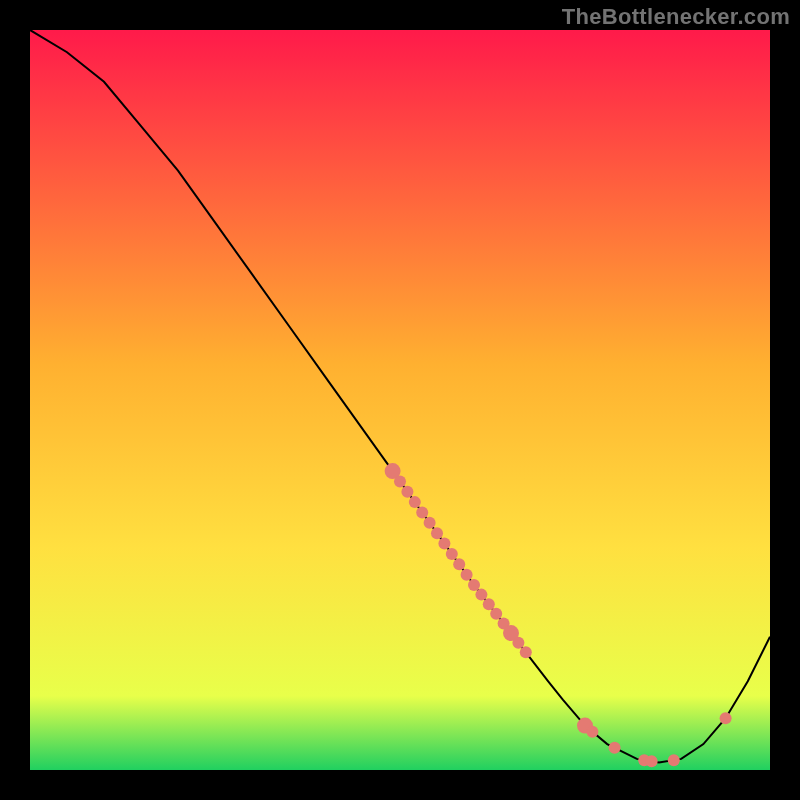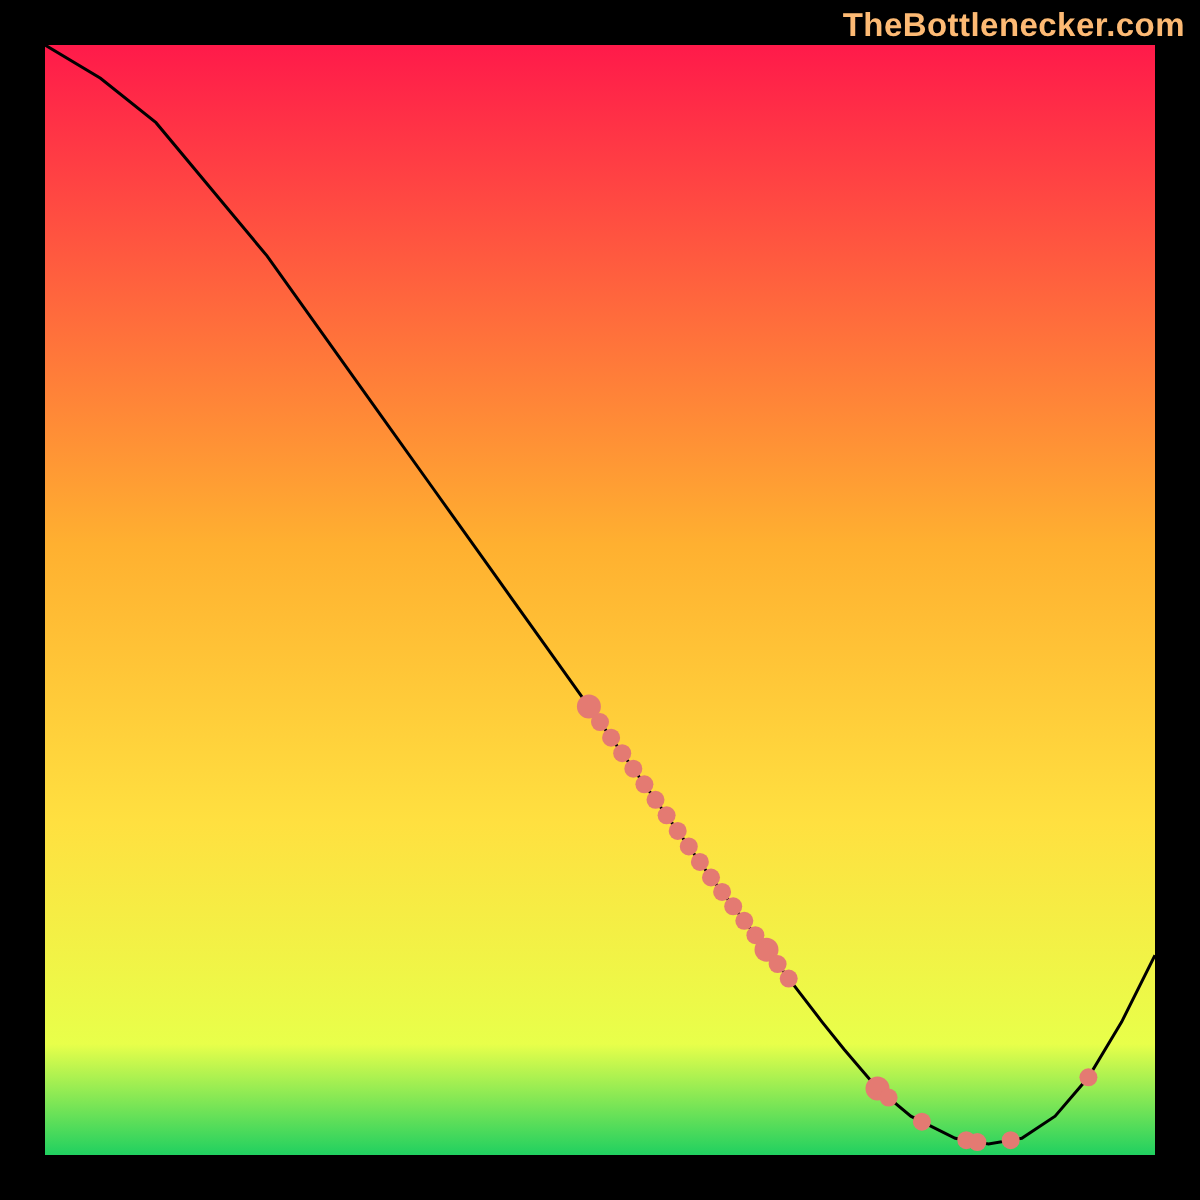--- a/index.html
+++ b/index.html
@@ -23,21 +23,21 @@
     position: absolute;
     left: 30px;
     top: 30px;
     width: 740px;
     height: 740px;
   }
   .watermark {
     position: absolute;
     top: 4px;
     right: 10px;
-    color: #fdba74;
+    color: #737373;
     font-size: 22px;
     font-weight: bold;
     letter-spacing: 0.3px;
     user-select: none;
   }
 </style>
 </head>
 <body>
 
 <div class="frame">

